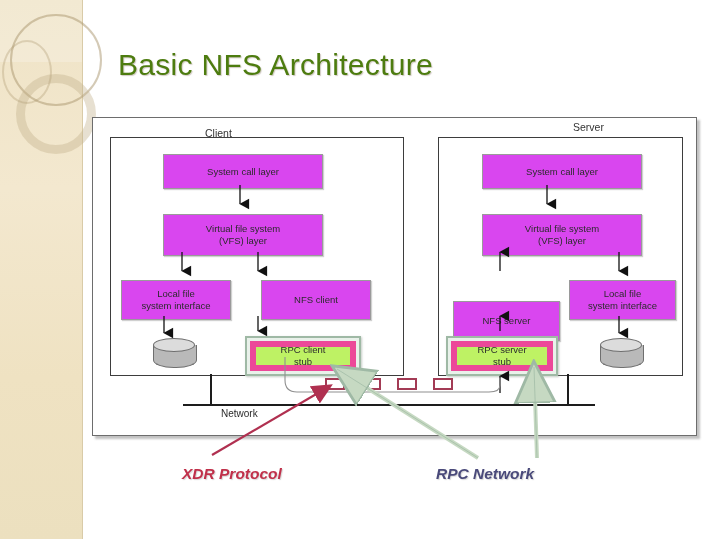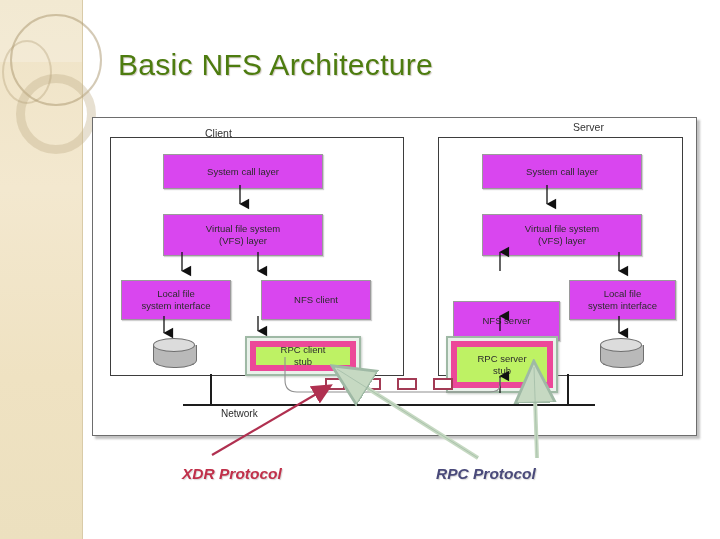--- a/index.html
+++ b/index.html
@@ -237,21 +237,21 @@
 
     <div class="node" style="left:14px; top:142px; width:105px; height:38px;margin-top:21px;">
       <span>NFS server</span>
     </div>
 
     <div class="node" style="left:130px; top:142px; width:105px; height:38px; flex-direction:column;">
       <span>Local file</span>
       <span>system interface</span>
     </div>
 
-    <div class="stub-outer" style="left:7px; top:198px; width:112px; height:57px;">
+    <div class="stub-outer" style="left:7px; top:198px; width:112px; height:40px;">
       <div class="stub-inner" style="flex-direction:column;">
         <span>RPC server</span>
         <span>stub</span>
       </div>
     </div>
 
     <div class="disk" style="left:161px; top:200px;">
       <div class="body"></div>
       <div class="top"></div>
     </div>
@@ -301,13 +301,13 @@
 
   <line x1="212" y1="455" x2="330" y2="386" stroke="#b03050" stroke-width="2.2" marker-end="url(#arrow-red)"></line>
 
   <line x1="478" y1="458" x2="337" y2="369" stroke="#c6d9c2" stroke-width="4" marker-end="url(#arrow-green)"></line>
   <line x1="478" y1="458" x2="337" y2="369" stroke="#9fb9a5" stroke-width="0.9" fill="none" opacity="0.8"></line>
   <line x1="537" y1="458" x2="534" y2="367" stroke="#c6d9c2" stroke-width="4" marker-end="url(#arrow-green)"></line>
   <line x1="537" y1="458" x2="534" y2="367" stroke="#9fb9a5" stroke-width="0.9" fill="none" opacity="0.8"></line>
 </svg>
 
 <div class="protocol-caption" style="left:182px; top:465px; color:#c0304a;">XDR Protocol</div>
-<div class="protocol-caption" style="left:436px; top:465px; color:#4a4a7a;">RPC Protocol</div>
+<div class="protocol-caption" style="left:436px; top:465px; color:#4a4a7a;">RPC Network</div>
 
 </body></html>

